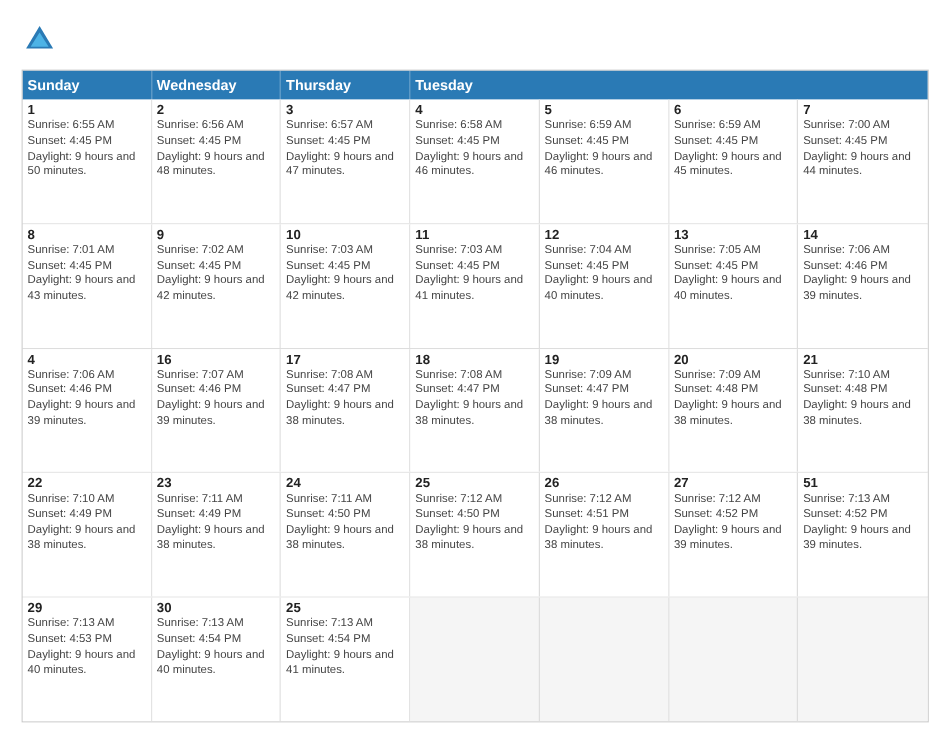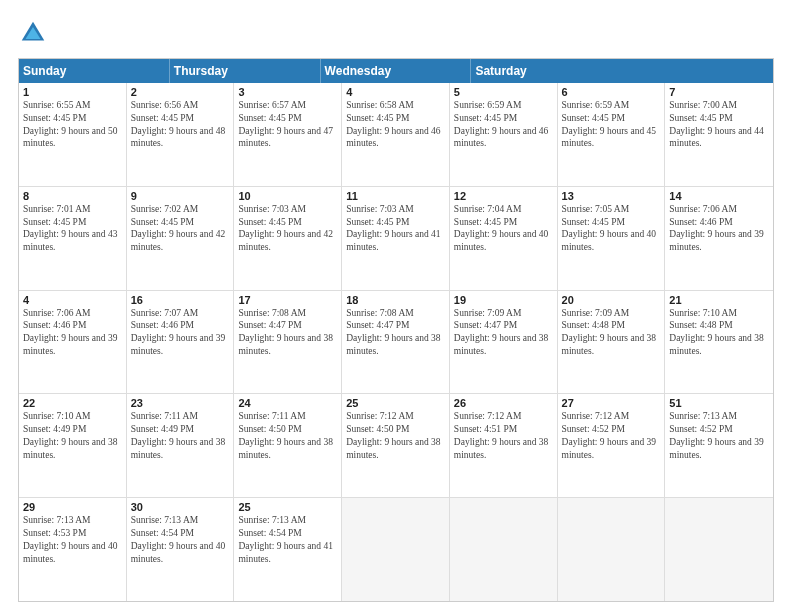--- a/index.html
+++ b/index.html
@@ -54,21 +54,21 @@
       color: #555;
     }
     .calendar {
       flex: 1;
       display: flex;
       flex-direction: column;
       border: 1px solid #ccc;
     }
     .cal-header {
       display: grid;
-      grid-template-columns: repeat(5, 1fr);
+      grid-template-columns: repeat(7, 1fr);
       background: #2a7ab5;
       color: #fff;
     }
     .cal-header-cell {
       padding: 5px 4px;
       font-size: 12px;
       font-weight: bold;
       text-align: left;
       border-right: 1px solid rgba(255,255,255,0.3);
     }
@@ -98,21 +98,20 @@
     .cal-cell .day-num {
       font-size: 11px;
       font-weight: bold;
       color: #222;
       display: block;
       margin-bottom: 1px;
     }
     .cal-cell .cell-info {
       line-height: 1.35;
       color: #444;
-      font-family: Liberation Serif, serif;
     }
   </style>
 </head>
 <body>
 
 <div class="page">
   <div class="header">
     <div class="logo">
       <svg class="logo-icon" viewBox="0 0 40 40">
         <polygon points="20,5 35,30 5,30" fill="#2a7ab5"></polygon>
@@ -125,23 +124,23 @@
     </div>
     <div class="title-block">
       <div class="main-title"></div>
       <div class="subtitle"></div>
     </div>
   </div>
 
   <div class="calendar">
     <div class="cal-header">
     <div class="cal-header-cell">Sunday</div>
+        <div class="cal-header-cell">Wednesday</div>
         <div class="cal-header-cell">Thursday</div>
-        <div class="cal-header-cell">Wednesday</div>
-        <div class="cal-header-cell">Saturday</div>
+        <div class="cal-header-cell">Tuesday</div>
       </div>
     <div class="cal-body">
     <div class="cal-row">
           <div class="cal-cell">
             <span class="day-num">1</span>
             <div class="cell-info">Sunrise: 6:55 AM<br>Sunset: 4:45 PM<br>Daylight: 9 hours and 50 minutes.</div>
           </div>
           <div class="cal-cell">
             <span class="day-num">2</span>
             <div class="cell-info">Sunrise: 6:56 AM<br>Sunset: 4:45 PM<br>Daylight: 9 hours and 48 minutes.</div>

